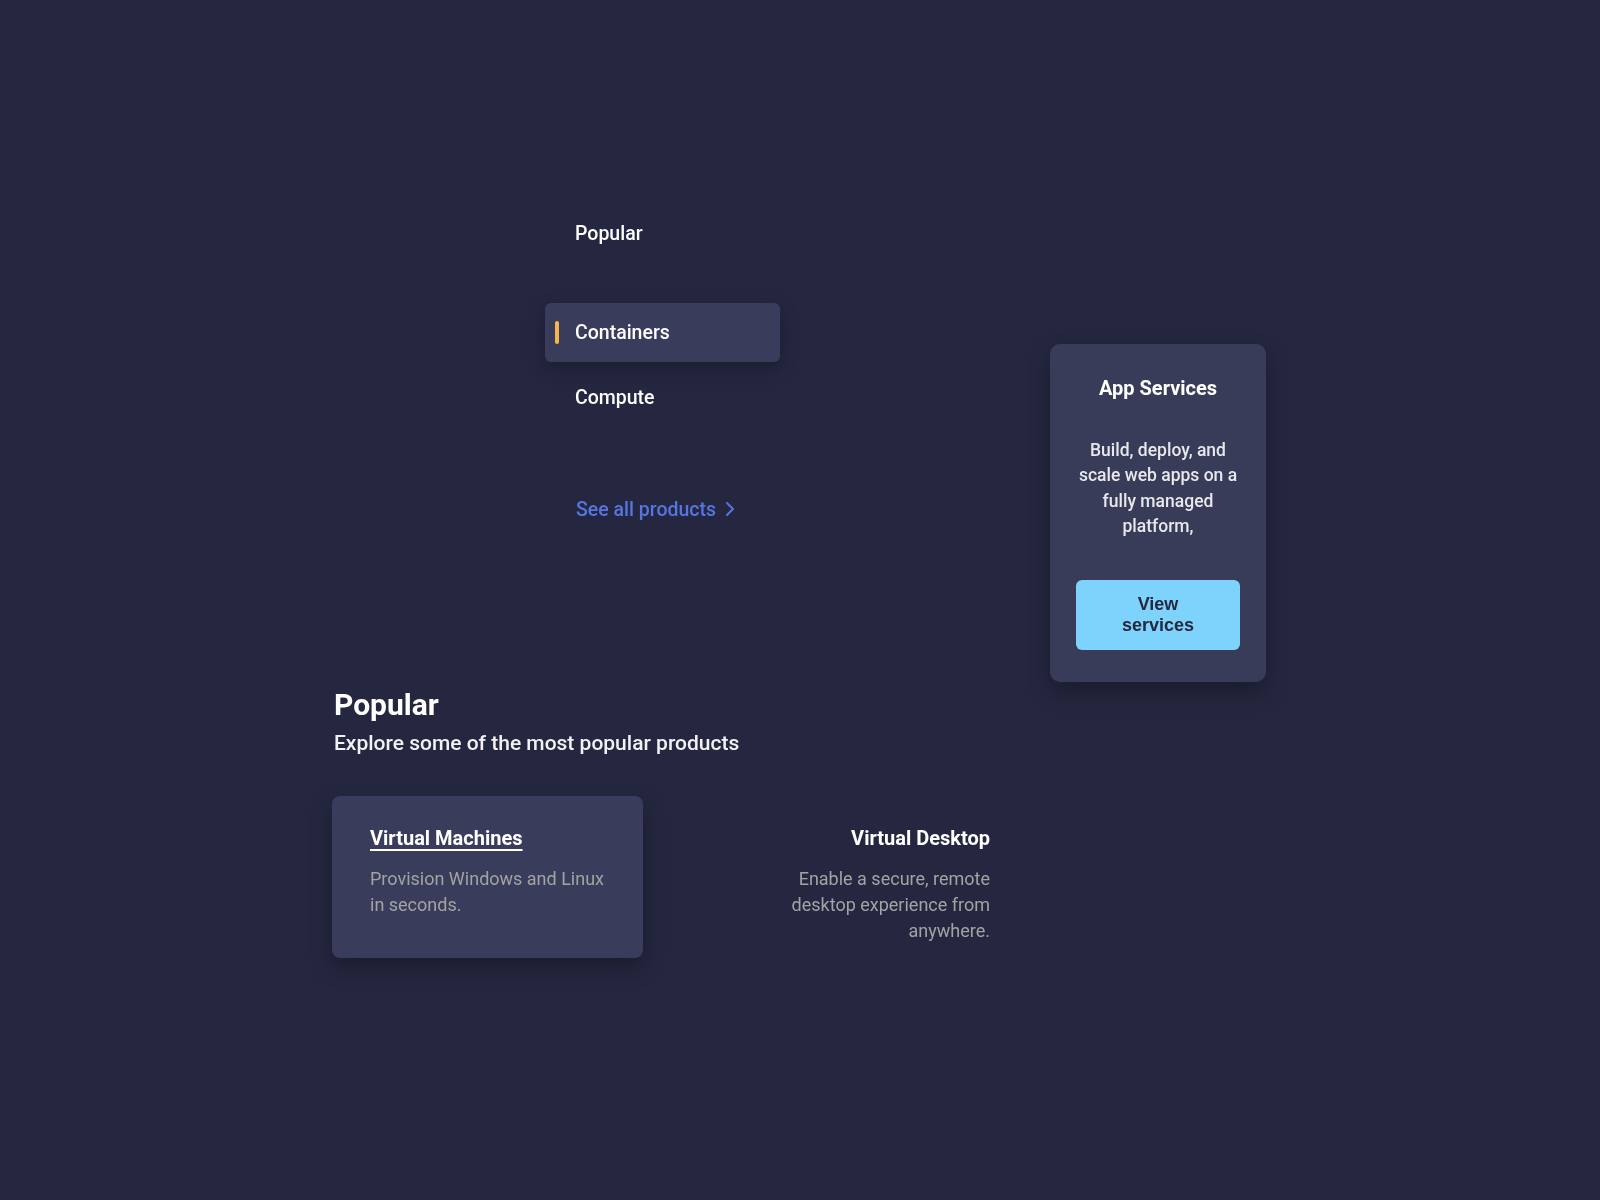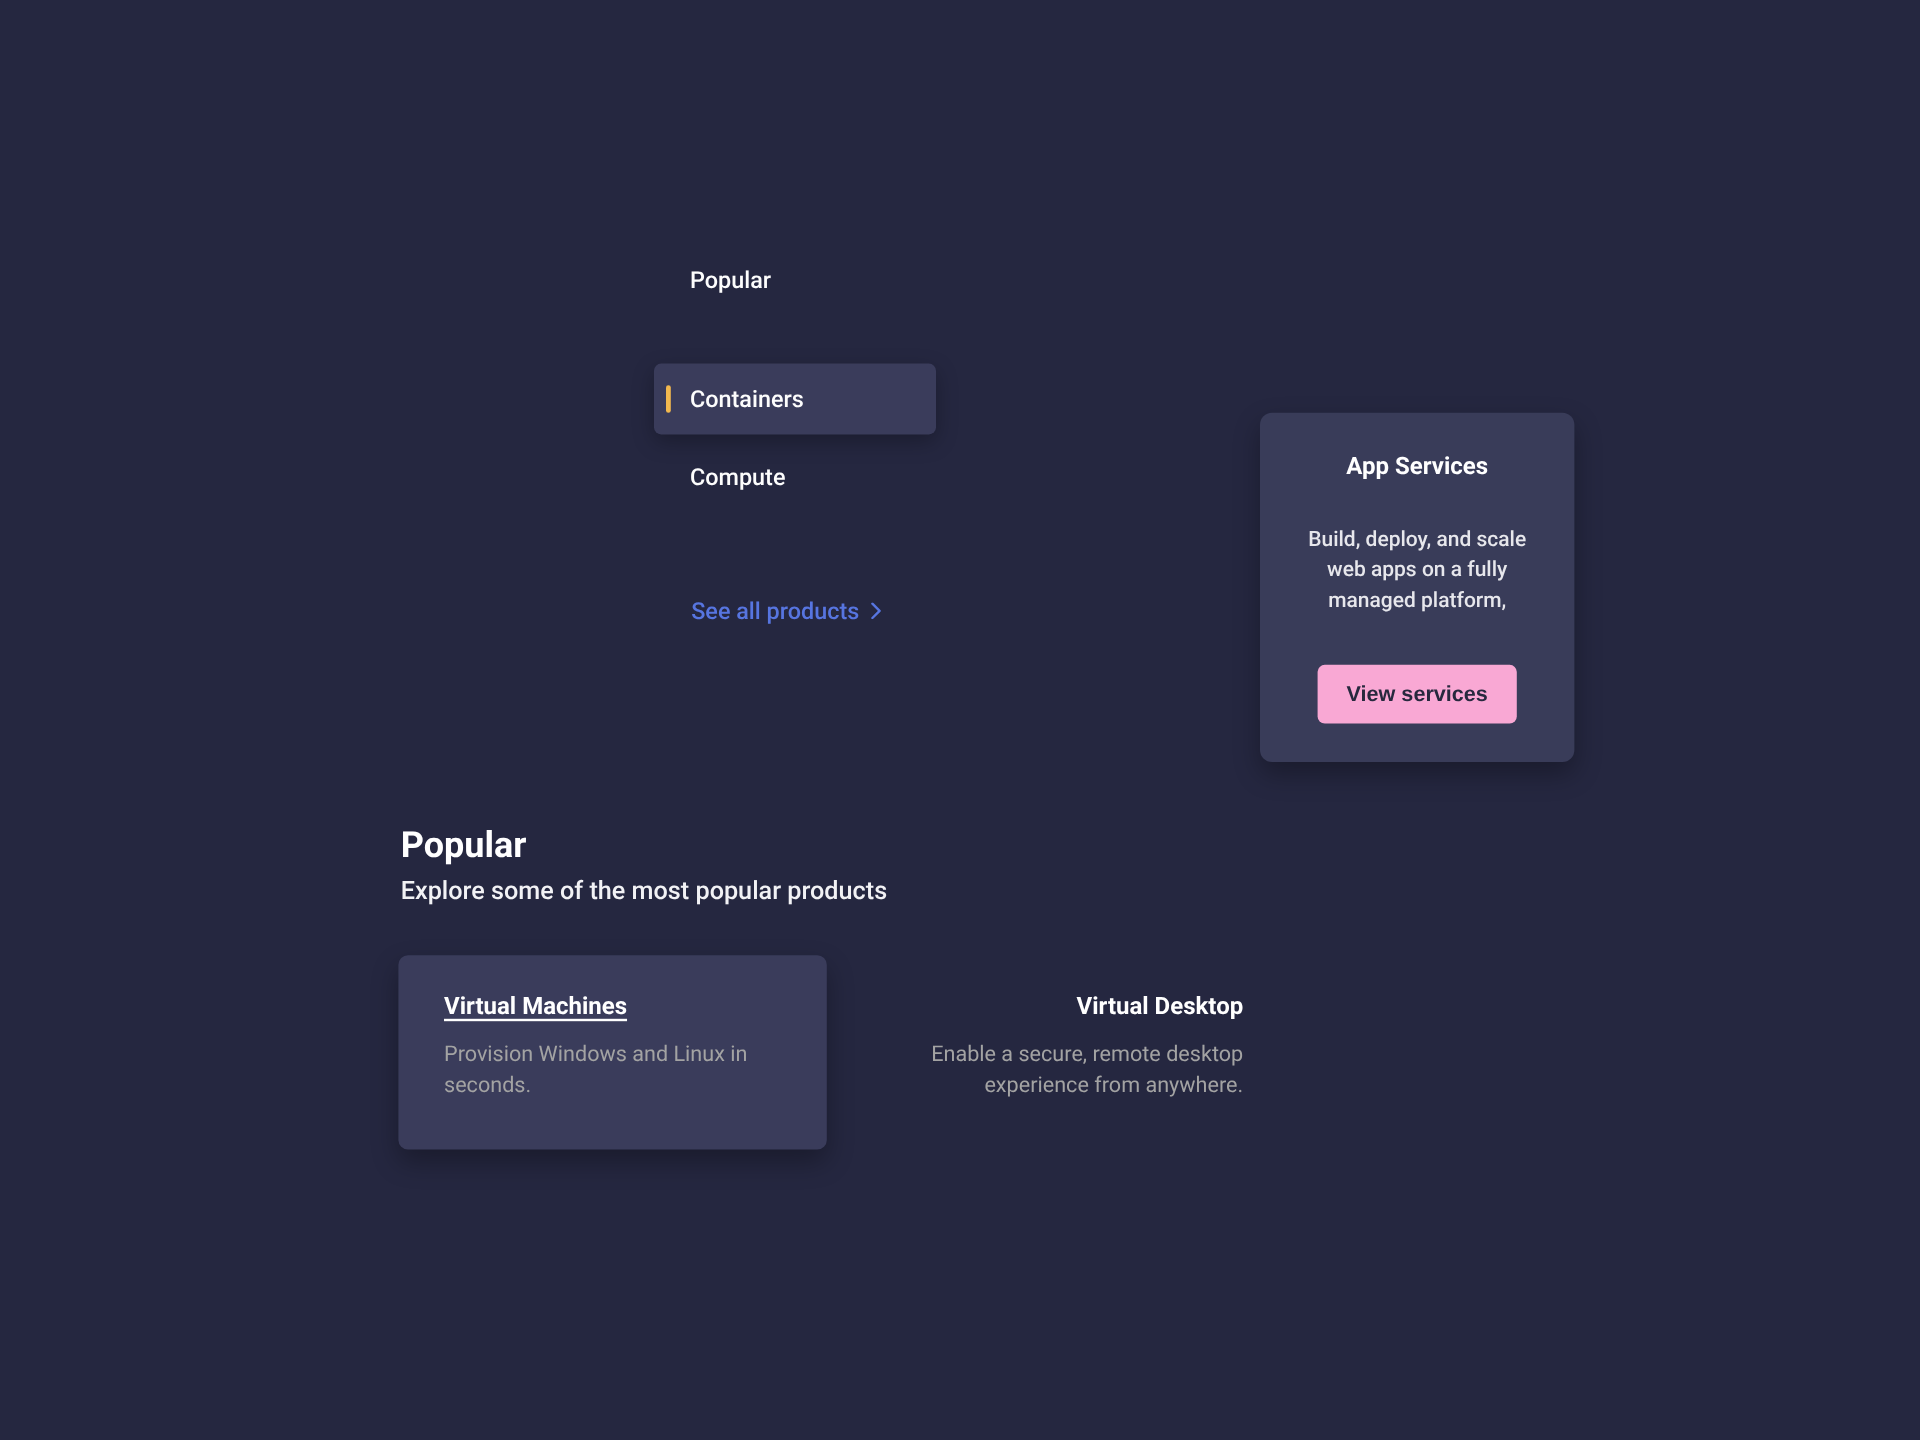--- a/index.html
+++ b/index.html
@@ -67,21 +67,21 @@
     .see-all-link svg {
       width: 10px;
       height: 14px;
     }
     
     
     .service-card {
       position: absolute;
       left: 1050px;
       top: 344px;
-      width: 262px;
+      width: 216px;
       background: #393c59;
       border-radius: 10px;
       padding: 32px 26px 32px 26px;
       box-shadow: 0 10px 22px rgba(0,0,0,0.30);
       text-align: center;
     }
     .service-card-title {
       font-size: 20px;
       font-weight: 700;
       color: #ffffff;
@@ -90,21 +90,21 @@
     .service-card-desc {
       font-size: 17.5px;
       font-weight: 500;
       color: #e7e7ec;
       line-height: 1.45;
       margin-bottom: 40px;
       margin-top: 38px;
     }
     .view-services-btn {
       display: inline-block;
-      background: #f9a8d4;
+      background: #7dd3fc;
       color: #27283e;
       font-size: 18px;
       font-weight: 600;
       padding: 14px 24px;
       border-radius: 6px;
       cursor: pointer;
       border: none;
     }
     
     
@@ -121,21 +121,21 @@
       left: 334px;
       top: 731px;
       font-size: 21px;
       font-weight: 500;
       color: #f2f2f5;
     }
     
     
     .product-card {
       position: absolute;
-      width: 357px;
+      width: 311px;
       border-radius: 8px;
       padding: 30px 36px 40px 38px;
     }
     .product-card.highlighted {
       left: 332px;
       top: 796px;
       background: #3a3c5b;
       box-shadow: 0 10px 22px rgba(0,0,0,0.30);
     }
     .product-card.plain {

